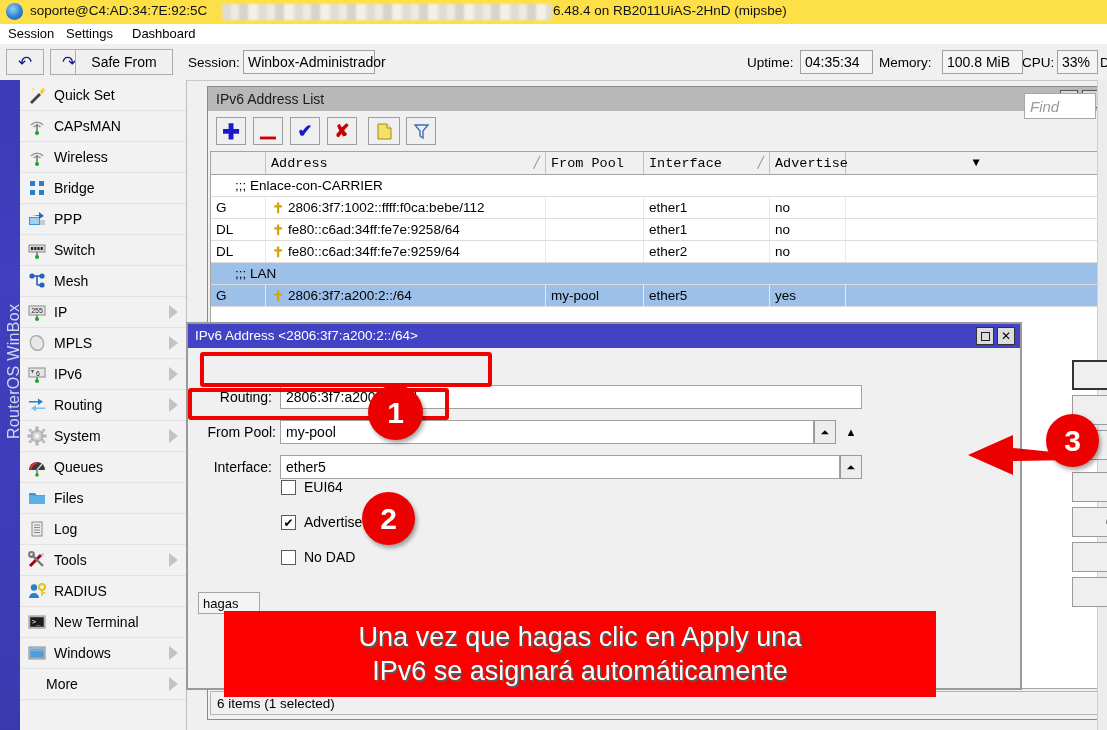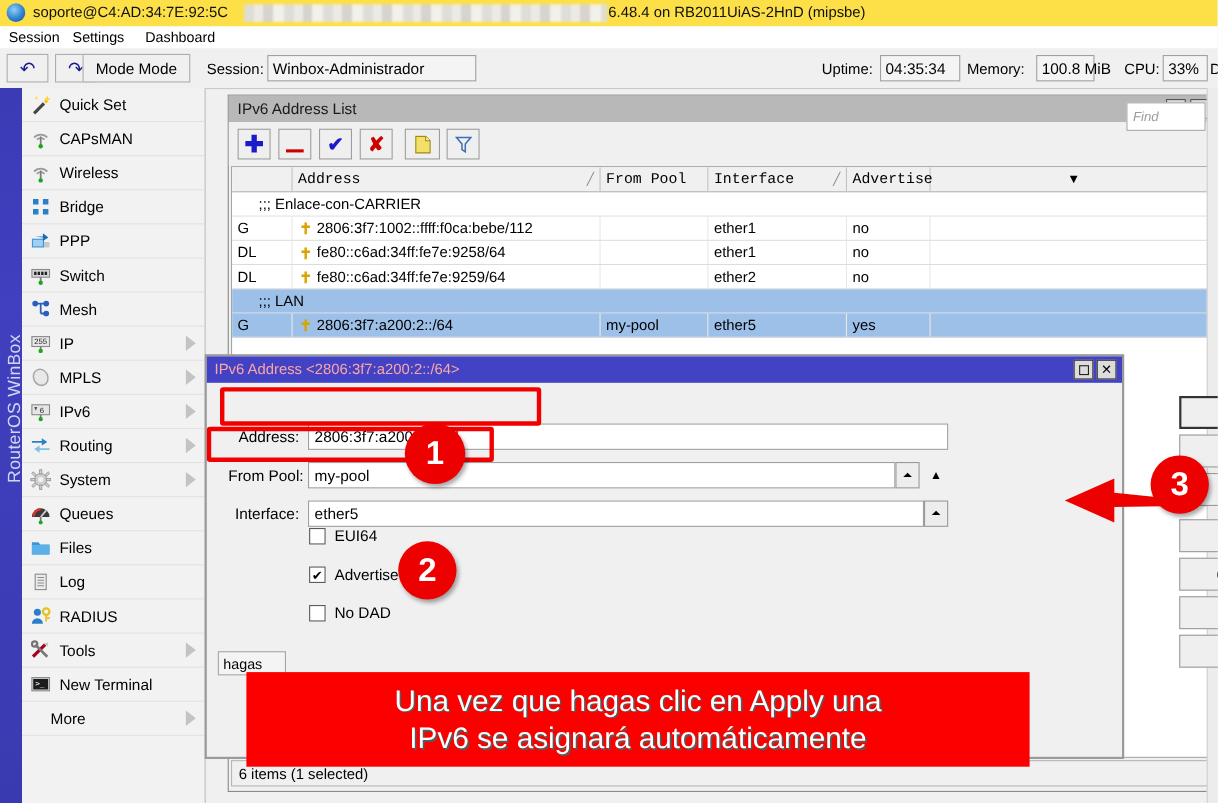--- a/index.html
+++ b/index.html
@@ -47,21 +47,21 @@
            border:1px solid #8a8a8a;box-sizing:border-box;}
   #listtitle{position:absolute;left:0;top:0;width:100%;height:24px;background:#b8b8b8;}
   #listtitle .t{position:absolute;left:8px;top:4px;font-size:14px;color:#1a1a1a;}
   .winbtn{position:absolute;top:3px;width:18px;height:18px;border:1px solid #555;background:#d9d9d9;
           display:flex;align-items:center;justify-content:center;font-size:12px;cursor:pointer;box-sizing:border-box;}
   .winbtn .sq{width:9px;height:9px;border:1.5px solid #222;box-sizing:border-box;}
   #listtools{position:absolute;left:0;top:24px;width:100%;height:40px;background:#f0f0f0;}
   .ibtn{position:absolute;top:6px;width:30px;height:28px;background:#efefef;border:1px solid #9e9e9e;
         box-sizing:border-box;display:flex;align-items:center;justify-content:center;cursor:pointer;}
   #findbox{position:absolute;right:8px;top:6px;width:72px;height:26px;background:#fff;border:1px solid #a8a8a8;
-           box-sizing:border-box;display:flex;align-items:center;padding-left:5px;color:#9b9b9b;font-size:12px;font-style:italic;}
+           box-sizing:border-box;display:flex;align-items:center;padding-left:5px;color:#9b9b9b;font-size:15px;font-style:italic;}
   
   #tablewrap{position:absolute;left:2px;top:64px;width:892px;height:538px;background:#fff;border:1px solid #a5a5a5;box-sizing:border-box;overflow:hidden;}
   #thead{display:flex;height:22px;background:#f0f0f0;border-bottom:1px solid #a5a5a5;}
   #thead .th{position:relative;border-right:1px solid #c2c2c2;font-size:13.5px;color:#000;
       display:flex;align-items:center;padding-left:5px;box-sizing:border-box;cursor:pointer;font-family:Liberation Mono, monospace;}
   #thead .th .sortmark{position:absolute;right:5px;top:4px;color:#8a8a8a;font-size:11px;}
   #thead .thdrop{width:28px;border-right:none;display:flex;align-items:center;justify-content:center;}
   .trow{display:flex;height:22px;border-bottom:1px solid #dcdcdc;box-sizing:border-box;background:#fff;}
   .trow.sel{background:#9cc0e8;}
   .trow .td{border-right:1px solid #e8e8e8;font-size:13.5px;color:#000;display:flex;align-items:center;
@@ -69,21 +69,21 @@
   .comment-row{display:flex;height:22px;border-bottom:1px solid #dcdcdc;align-items:center;
        font-size:13.5px;color:#000;padding-left:24px;box-sizing:border-box;background:#fff;}
   .comment-row.sel{background:#9cc0e8;}
   .crossico{display:inline-block;width:14px;text-align:center;color:#d8a400;font-weight:bold;font-size:14px;margin-right:3px;}
   #statusbar{position:absolute;left:2px;top:604px;width:892px;height:24px;background:#f0f0f0;border:1px solid #b5b5b5;box-sizing:border-box;
       display:flex;align-items:center;padding-left:6px;font-size:13.5px;}
   
   #dlg{position:absolute;left:186px;top:322px;width:836px;height:368px;background:#f0f0f0;
        border:2px solid #9a9a9a;box-sizing:border-box;}
   #dlgtitle{position:absolute;left:0;top:0;width:100%;height:24px;background:#4242c4;}
-  #dlgtitle .t{position:absolute;left:7px;top:4px;font-size:13.5px;color:#fca5a5;}
+  #dlgtitle .t{position:absolute;left:7px;top:4px;font-size:13.5px;color:#ffffff;}
   .dlgwb{position:absolute;top:3px;width:18px;height:18px;border:1px solid #333;background:#dcdcdc;
          display:flex;align-items:center;justify-content:center;font-size:12px;cursor:pointer;box-sizing:border-box;}
   .flabel{position:absolute;font-size:14px;color:#000;text-align:right;}
   .finput{position:absolute;height:24px;background:#fff;border:1px solid #a0a0a0;box-sizing:border-box;
           display:flex;align-items:center;padding-left:5px;font-size:14px;white-space:nowrap;}
   .spin{position:absolute;width:22px;height:24px;background:#ededed;border:1px solid #9a9a9a;box-sizing:border-box;
         display:flex;align-items:center;justify-content:center;cursor:pointer;font-size:11px;}
   .chk{position:absolute;width:15px;height:15px;background:#fff;border:1px solid #5a5a5a;box-sizing:border-box;
        display:flex;align-items:center;justify-content:center;font-size:12px;cursor:pointer;}
   .chklbl{position:absolute;font-size:14px;color:#000;}
@@ -121,28 +121,28 @@
 </div>
 
 <div id="toolbar">
   <div class="tbtn" style="left:6px;width:38px;">
       <span class="arrowico">↶</span>
     </div>
   <div class="tbtn" style="left:50px;width:38px;">
       <span class="arrowico">↷</span>
     </div>
 
-  <div class="tbtn" style="left:75px;width:98px;">Mode Mode</div>
+  <div class="tbtn" style="left:75px;width:98px;">Safe From</div>
   <div class="tlabel" style="left:188px;">Session:</div>
-  <div class="tfield" style="left:243px;width:190px;">Winbox-Administrador</div>
+  <div class="tfield" style="left:243px;width:132px;">Winbox-Administrador</div>
 
   <div class="tlabel" style="left:747px;">Uptime:</div>
   <div class="tfield" style="left:800px;width:73px;">04:35:34</div>
   <div class="tlabel" style="left:879px;">Memory:</div>
-  <div class="tfield" style="left:942px;width:53px;">100.8 MiB</div>
+  <div class="tfield" style="left:942px;width:81px;">100.8 MiB</div>
   <div class="tlabel" style="left:1022px;">CPU:</div>
   <div class="tfield" style="left:1057px;width:41px;">33%</div>
   <div class="tlabel" style="left:1100px;">Da</div>
 </div>
 
 <div id="leftstrip">
   <span>RouterOS WinBox</span>
 </div>
 
 <div id="sidemenu">
@@ -321,50 +321,61 @@
           <line x1="7" y1="8.5" x2="13" y2="8.5" stroke="#8a8a8a"></line>
           <line x1="7" y1="11" x2="13" y2="11" stroke="#8a8a8a"></line>
           <line x1="7" y1="13.5" x2="13" y2="13.5" stroke="#8a8a8a"></line>
         </svg>
       </div>
       <div class="mlabel">Log</div>
     </div>
     <div class="mrow">
       <div class="micon">
         <svg width="20" height="20" viewBox="0 0 20 20">
+          <line x1="3" y1="16" x2="14" y2="5" stroke="#a8001a" stroke-width="3"></line>
+          <path d="M13 4 l4-1 -1 4 Z" fill="#bfbfbf"></path>
+          <line x1="16" y1="16" x2="5" y2="5" stroke="#777" stroke-width="2.4"></line>
+          <circle cx="4.5" cy="4.5" r="2.4" fill="none" stroke="#777" stroke-width="2"></circle>
+        </svg>
+      </div>
+      <div class="mlabel">Tools</div>
+      <div class="mchev"></div>
+    </div>
+    <div class="mrow">
+      <div class="micon">
+        <svg width="20" height="20" viewBox="0 0 20 20">
           <circle cx="7" cy="6.5" r="3.2" fill="#2a7fc9"></circle>
           <path d="M2 17 a5 5 0 0 1 10 0 Z" fill="#2a7fc9"></path>
           <circle cx="15" cy="6" r="3" fill="none" stroke="#e8c020" stroke-width="2"></circle>
           <rect x="14.2" y="8" width="1.6" height="7" fill="#e8c020"></rect>
           <rect x="15.8" y="11" width="2.4" height="1.6" fill="#e8c020"></rect>
         </svg>
       </div>
       <div class="mlabel">RADIUS</div>
     </div>
     <div class="mrow">
       <div class="micon">
         <svg width="20" height="20" viewBox="0 0 20 20">
-          <line x1="3" y1="16" x2="14" y2="5" stroke="#a8001a" stroke-width="3"></line>
-          <path d="M13 4 l4-1 -1 4 Z" fill="#bfbfbf"></path>
-          <line x1="16" y1="16" x2="5" y2="5" stroke="#777" stroke-width="2.4"></line>
-          <circle cx="4.5" cy="4.5" r="2.4" fill="none" stroke="#777" stroke-width="2"></circle>
-        </svg>
-      </div>
-      <div class="mlabel">Tools</div>
-      <div class="mchev"></div>
-    </div>
-    <div class="mrow">
-      <div class="micon">
-        <svg width="20" height="20" viewBox="0 0 20 20">
           <rect x="2" y="4" width="16" height="12" fill="#dcdcdc" stroke="#8a8a8a"></rect>
           <rect x="3.2" y="5.2" width="13.6" height="9.6" fill="#1c1c1c"></rect>
           <text x="5" y="12" font-size="7" fill="#fff" font-family="monospace">&gt;_</text>
         </svg>
       </div>
       <div class="mlabel">New Terminal</div>
+    </div>
+    <div class="mrow">
+      <div class="micon">
+        <svg width="20" height="20" viewBox="0 0 20 20">
+          <rect x="2" y="4" width="16" height="12" fill="#cfcfcf" stroke="#8a8a8a"></rect>
+          <rect x="3.2" y="5.4" width="13.6" height="2" fill="#6aa8dd"></rect>
+          <rect x="3.2" y="7.6" width="13.6" height="7.2" fill="#4f9ddb"></rect>
+        </svg>
+      </div>
+      <div class="mlabel">Windows</div>
+      <div class="mchev"></div>
     </div>
     <div class="mrow">
       <div class="micon" style="width: 26px;"></div>
       <div class="mlabel">More</div>
       <div class="mchev"></div>
     </div>
   </div>
 
 <div id="listwin">
   <div id="listtitle">
@@ -516,21 +527,21 @@
 
 <div id="dlg">
   <div id="dlgtitle">
     <div class="t">IPv6 Address &lt;2806:3f7:a200:2::/64&gt;</div>
     <div class="dlgwb" style="right:26px;">
         <span style="display:inline-block;width:9px;height:9px;border:1.5px solid #222;box-sizing:border-box;"></span>
       </div>
     <div class="dlgwb" style="right:5px;">✕</div>
   </div>
 
-  <div class="flabel" style="left:18px;top:65px;width:66px;">Address:</div>
+  <div class="flabel" style="left:18px;top:65px;width:66px;">Routing:</div>
   <div class="finput" style="left:92px;top:61px;width:582px;">
     <span>2806:3f7:a200:2::/64</span>
       <span style="display:inline-block;width:1px;height:15px;background:#000;margin-left:1px;"></span>
   </div>
 
   <div class="flabel" style="left:12px;top:100px;width:76px;">From Pool:</div>
   <div class="finput" style="left:92px;top:96px;width:534px;">my-pool</div>
   <div class="spin" style="left:626px;top:96px;">⏶</div>
   <div class="spin" style="left:652px;top:96px;border:none;background:transparent;">▲</div>
 

